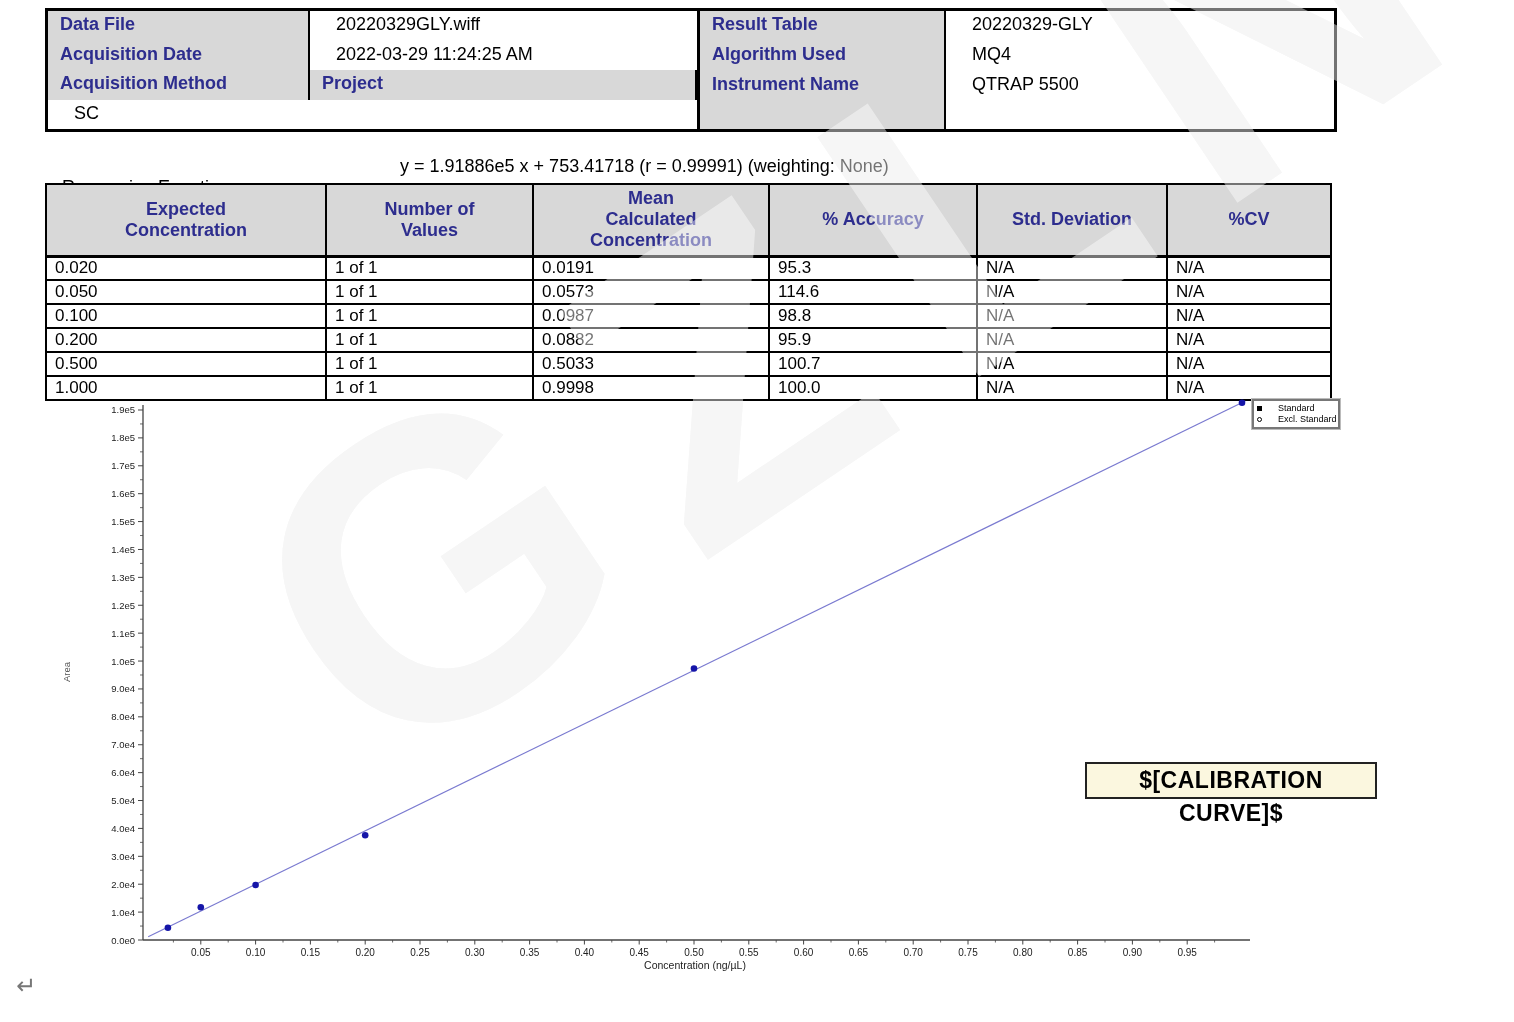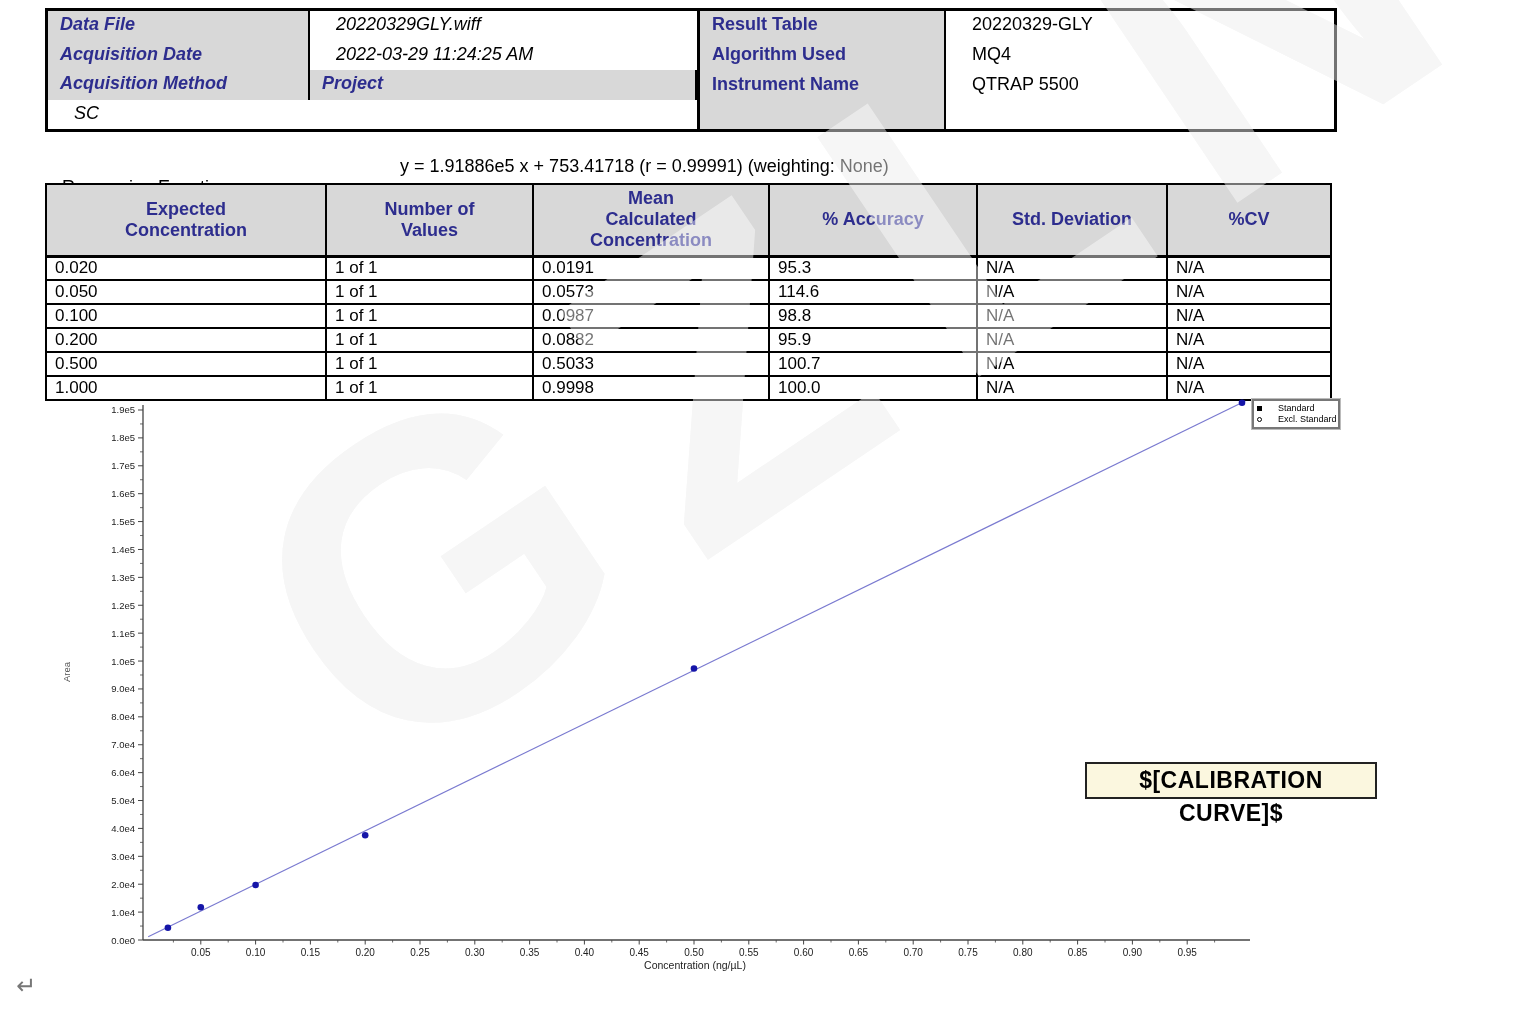--- a/index.html
+++ b/index.html
@@ -14,21 +14,21 @@
       transform-origin:0 50%;pointer-events:none;}
   .wm-under{color:#efefef;z-index:0;}
   .wm-over{color:rgba(255,255,255,0.45);z-index:30;}
 
   .layer{position:absolute;z-index:2;}
 
   
   #info-table{left:45px;top:8px;width:1292px;height:124px;border:3px solid #000;
               display:flex;box-sizing:border-box;}
   .info-half{display:grid;box-sizing:border-box;height:100%;}
-  .info-left{width:652px;grid-template-columns:262px 1fr;grid-template-rows:repeat(4,1fr);font-style:italic;}
+  .info-left{width:652px;grid-template-columns:262px 1fr;grid-template-rows:repeat(4,1fr);}
   .info-right{width:640px;border-left:3px solid #000;
               grid-template-columns:246px 1fr;grid-template-rows:30px 30px 30px 1fr;}
   .info-label{background:#d8d8d8;color:#2d2d8e;font-weight:bold;font-size:18px;
               padding:3px 0 0 12px;border-right:2px solid #000;box-sizing:border-box;}
   .info-value{background:transparent;font-size:18px;padding:3px 0 0 10px;box-sizing:border-box;
               white-space:nowrap;margin-left:16px;}
 
   
   #regression-label{left:62px;top:156px;font-size:18px;margin-top:21px;}
   #regression-equation{left:400px;top:156px;font-size:18px;}

